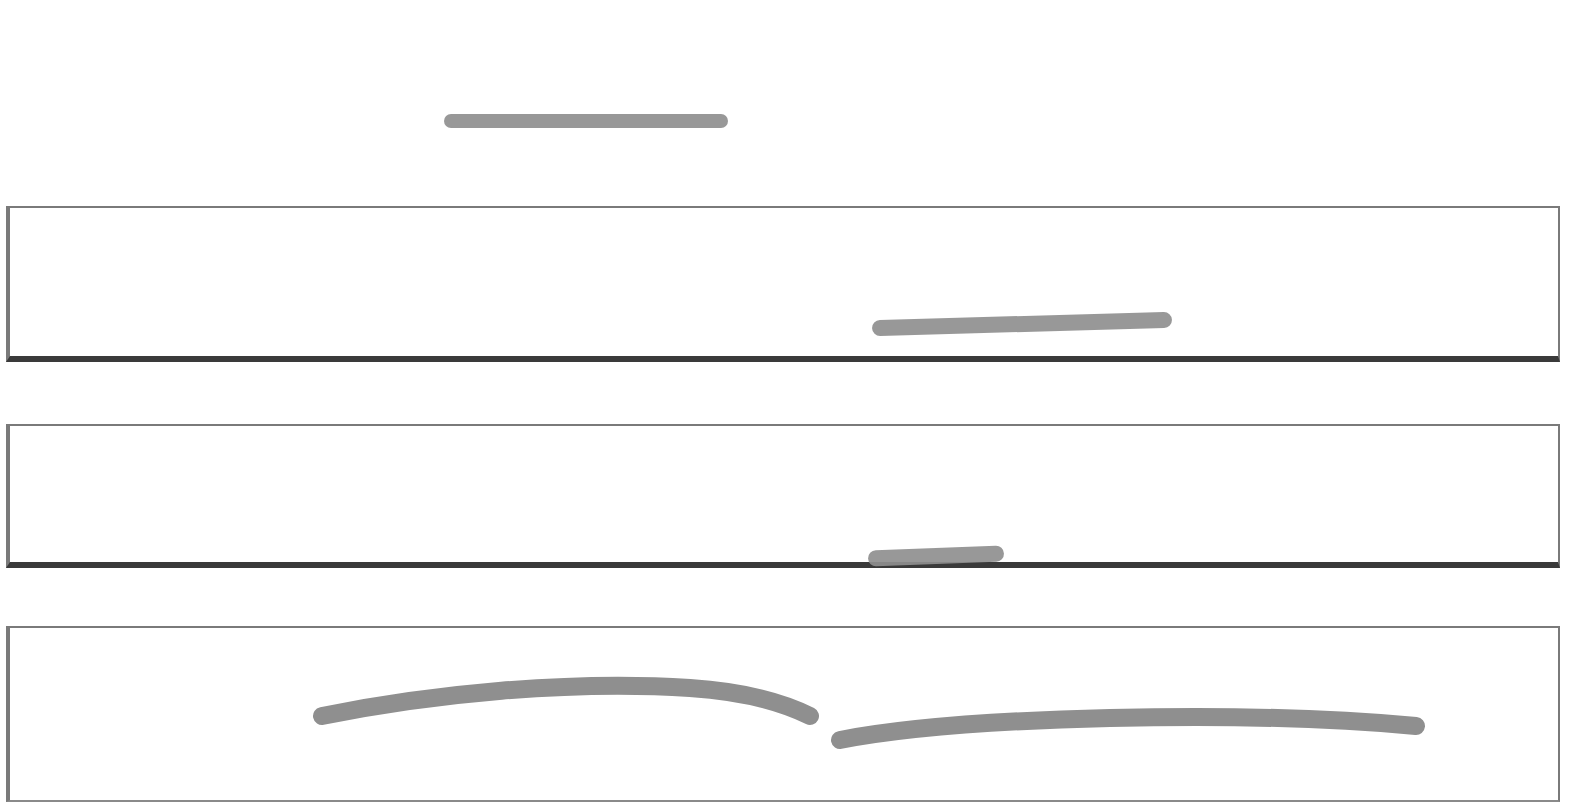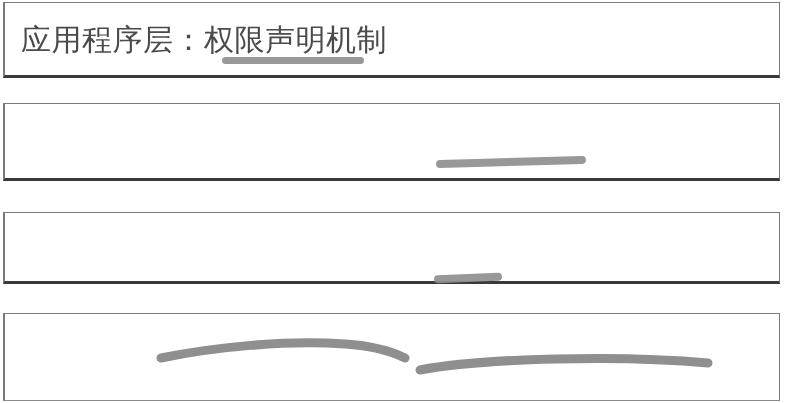--- a/index.html
+++ b/index.html
@@ -65,23 +65,20 @@
     pointer-events: none;
   }
   .curve-a { left: 155px; top: 330px; }
   .curve-b { left: 412px; top: 348px; }
 </style>
 </head>
 <body>
 
 <div id="stage">
 
-  <div class="layer-box box-1">
-    <div class="layer-text t1">应用程序层：权限声明机制</div>
-  </div>
   <div class="hl hl-1"></div>
 
   <div class="layer-box box-2">
     <div class="layer-text t2">应用程序框架层：应用程序签名机制</div>
   </div>
   <div class="hl hl-2"></div>
 
   <div class="layer-box box-3">
     
   </div>

